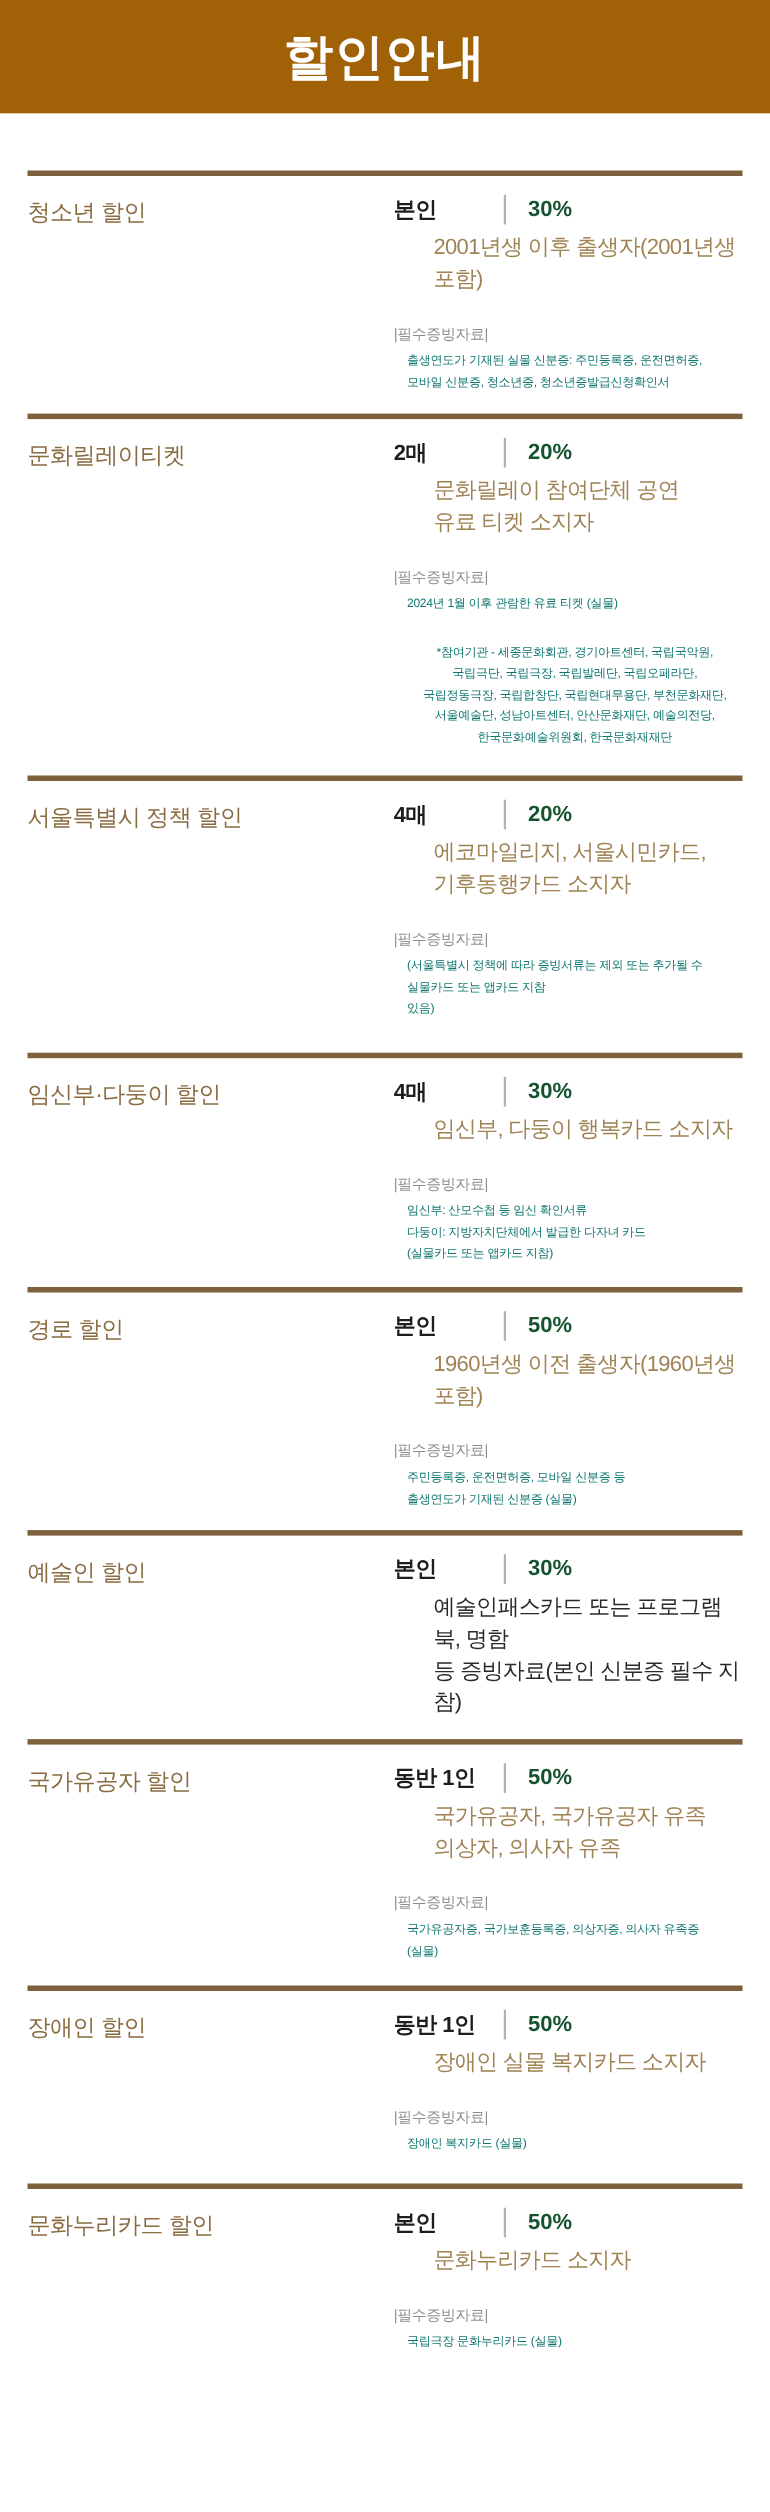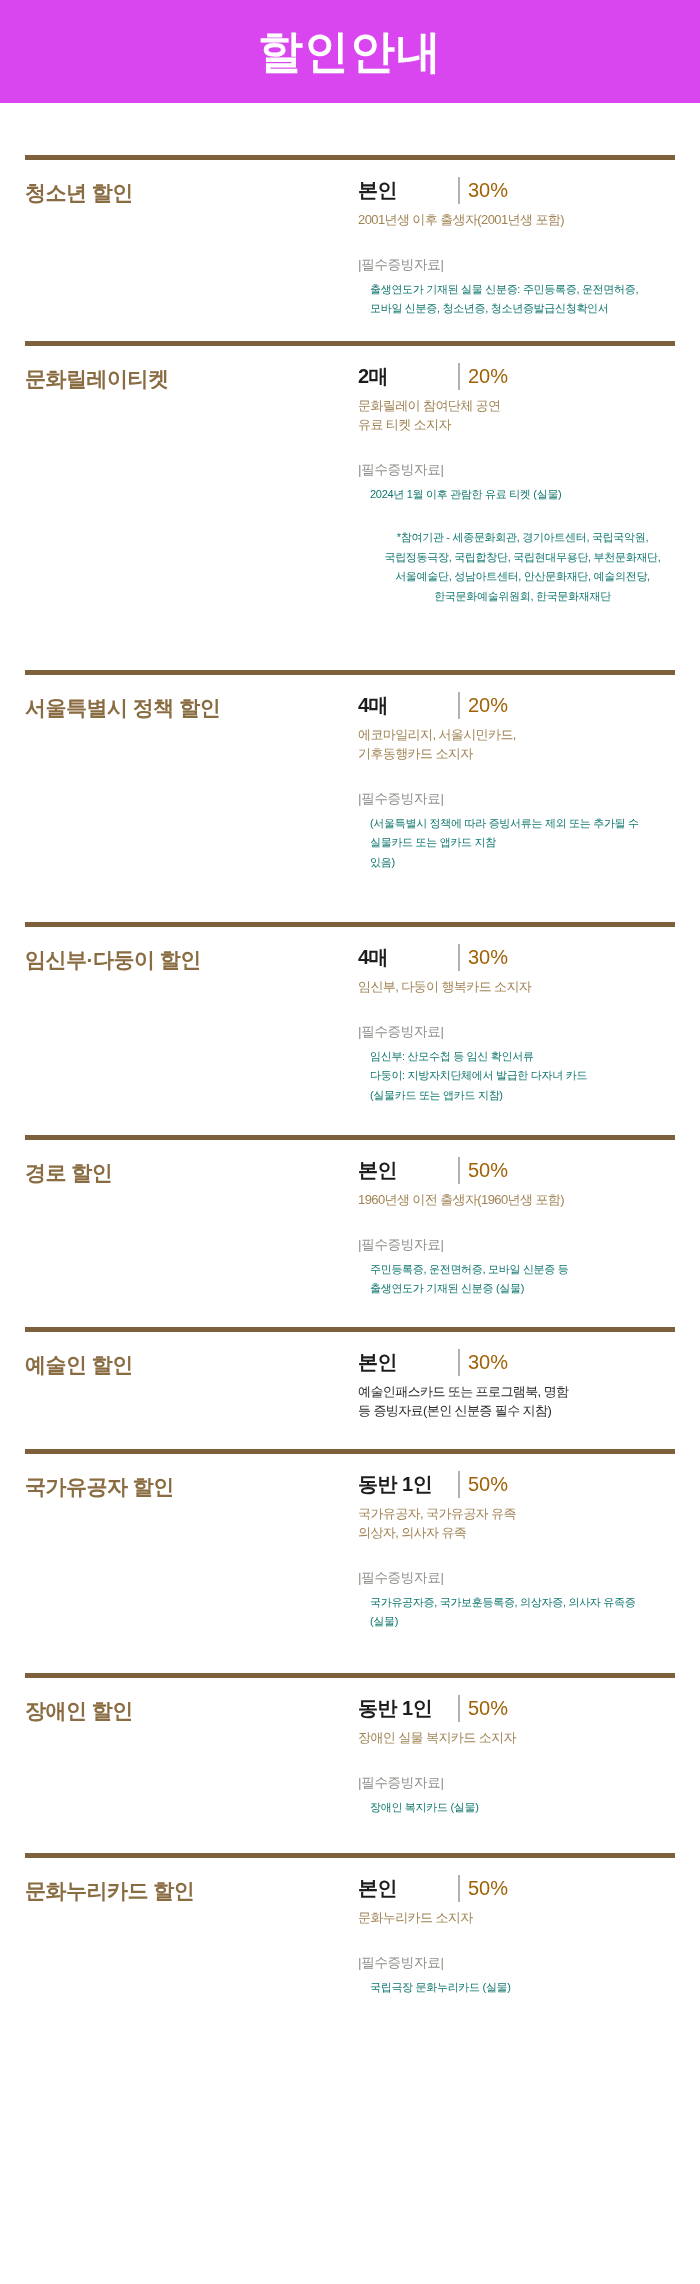--- a/index.html
+++ b/index.html
@@ -5,21 +5,21 @@
   html, body { margin: 0; padding: 0; background: #ffffff; }
   body {
     width: 700px;
     font-family: "Liberation Sans", "DejaVu Sans", sans-serif;
     color: #1d1d1b;
     -webkit-font-smoothing: antialiased;
   }
   
   .page-header {
     height: 103px;
-    background: #d946ef;
+    background: #a16207;
     display: flex;
     align-items: center;
     justify-content: center;
   }
   .page-title {
     color: #ffffff;
     font-size: 45px;
     font-weight: 800;
     letter-spacing: 1px;
     margin: 0;
@@ -44,44 +44,44 @@
   section.discount-section:nth-of-type(9)  { min-height: 167px; }
   section.discount-section:nth-of-type(10) { min-height: 172px; }
 
   .section-body { display: flex; }
   .section-title {
     width: 333px;
     flex: 0 0 333px;
     margin: 0;
     padding-top: 2px;
     font-size: 21px;
-    font-weight: 700;
+    font-weight: 400;
     color: #8a6c42;
     letter-spacing: -0.5px;
   }
   .section-right { flex: 1 1 auto; min-width: 0; }
 
   .qty-rate { display: flex; align-items: flex-start; margin-bottom: 7px; }
   .qty {
     display: inline-block;
     width: 100px;
     font-size: 20px;
     font-weight: 700;
     color: #1d1d1b;
     letter-spacing: -0.5px;
   }
   .rate {
     font-size: 20px;
-    font-weight: 400;
-    color: #a16207;
+    font-weight: 700;
+    color: #14532d;
     border-left: 2px solid #b3b1ac;
-    padding-left: 8px;
+    padding-left: 20px;
     line-height: 1.35;
   }
-  .eligibility { font-size: 13px; color: #a08354; line-height: 1.45; letter-spacing: -0.6px; }
+  .eligibility { font-size: 20px; color: #a08354; line-height: 1.45; letter-spacing: -0.6px; margin-left: 36px; }
   .eligibility.emphasis { color: #2a2a28; font-weight: 500; }
 
   .docs { margin-top: 26px; }
   .docs-label {
     font-size: 13.5px;
     color: #908e8a;
     margin-bottom: 6px;
     letter-spacing: -0.3px;
   }
   .docs-lines, .note {
@@ -137,20 +137,21 @@
             <div>유료 티켓 소지자</div>
           </div>
         <div class="docs">
           <div class="docs-label">|필수증빙자료|</div>
           <div class="docs-lines">
               <div>2024년 1월 이후 관람한 유료 티켓 (실물)</div>
             </div>
         </div>
         <div class="note">
             <div>*참여기관 - 세종문화회관, 경기아트센터, 국립국악원,</div>
+            <div>국립극단, 국립극장, 국립발레단, 국립오페라단,</div>
             <div>국립정동극장, 국립합창단, 국립현대무용단, 부천문화재단,</div>
             <div>서울예술단, 성남아트센터, 안산문화재단, 예술의전당,</div>
             <div>한국문화예술위원회, 한국문화재재단</div>
           </div>
       </div>
     </div>
   </section>
 
   <section class="discount-section">
     <div class="section-body">

